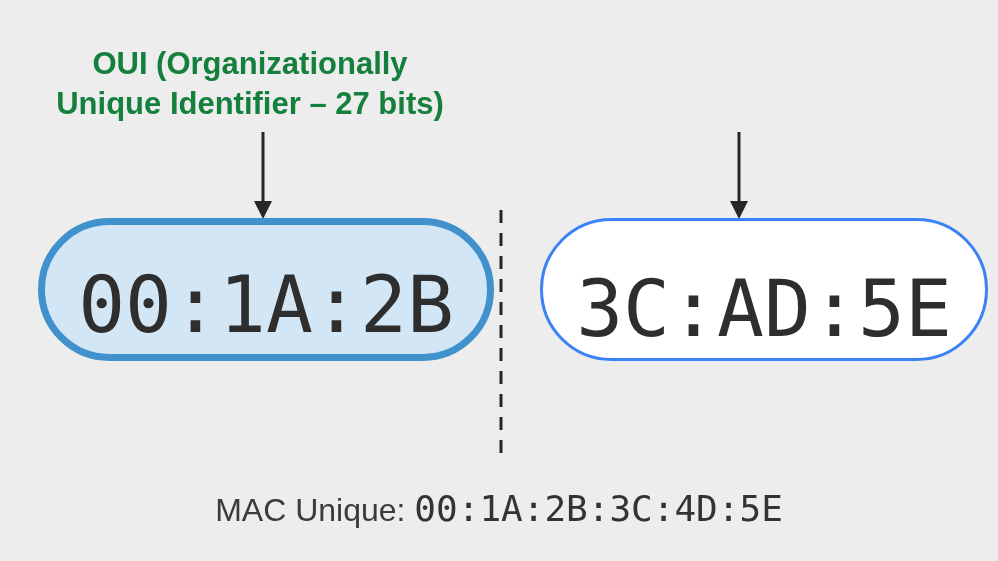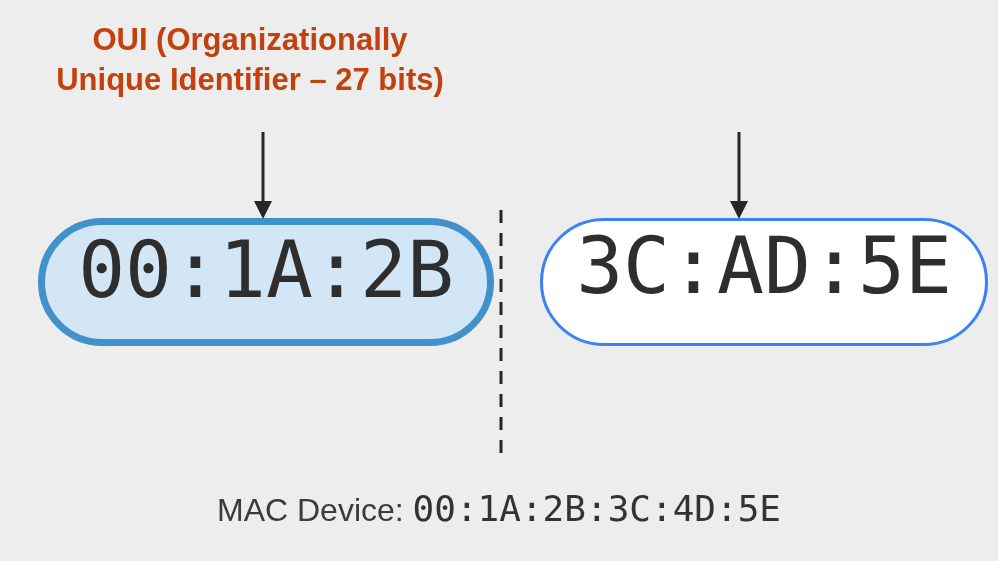--- a/index.html
+++ b/index.html
@@ -14,45 +14,45 @@
   .label {
     position: absolute;
     text-align: center;
     font-weight: bold;
     font-size: 31px;
     line-height: 40px;
     letter-spacing: 0px;
   }
   .label-oui {
     left: 5px;
-    top: 20px;
+    top: 44px;
     width: 490px;
-    color: #c2410c;
+    color: #15803d;
   }
   .label-device {
     left: 515px;
     top: 41px;
     width: 445px;
     color: #6bad52;
   }
   .arrow-svg {
     position: absolute;
     width: 22px;
     height: 90px;
   }
   .arrow-oui { left: 252px; top: 130px; }
   .arrow-device { left: 728px; top: 130px; }
   .pill {
     position: absolute;
     top: 218px;
-    height: 128px;
+    height: 143px;
     box-sizing: border-box;
     border-radius: 72px;
     display: flex;
-    align-items: flex-start;
+    align-items: flex-end;
     justify-content: center;
   }
   .pill-oui {
     left: 38px;
     width: 456px;
     background: #d3e6f6;
     border: 7px solid #4191cc;
   }
   .pill-device {
     left: 540px;
@@ -121,17 +121,17 @@
 
   <svg class="divider-svg" viewBox="0 0 8 250">
     <line x1="4" y1="2" x2="4" y2="248" stroke="#262626" stroke-width="3" stroke-dasharray="13 10"></line>
   </svg>
 
   <div class="pill pill-device">
     <span class="pill-text">3C:AD:5E</span>
   </div>
 
   <div class="footer">
-    <span class="mac-label">MAC Device:</span>
+    <span class="mac-label">MAC Unique:</span>
     <span class="mac-value">00:1A:2B:3C:4D:5E</span>
   </div>
 
 </div>
 
 </body></html>

